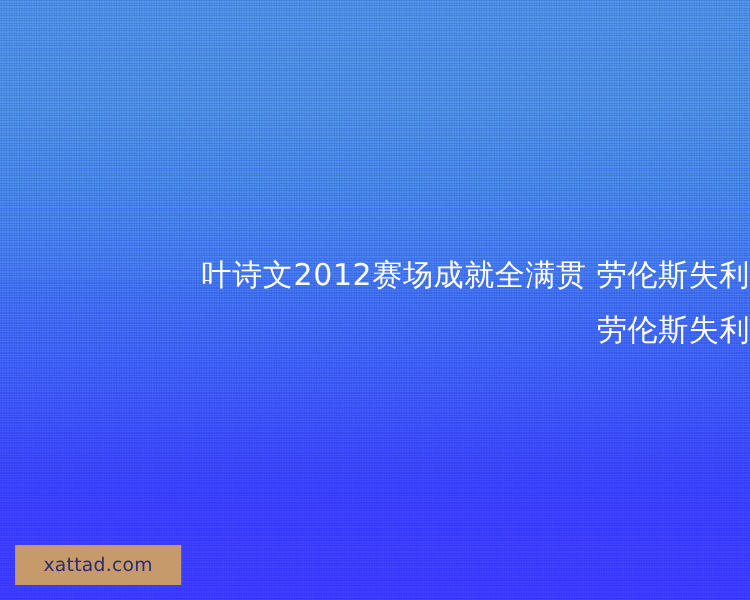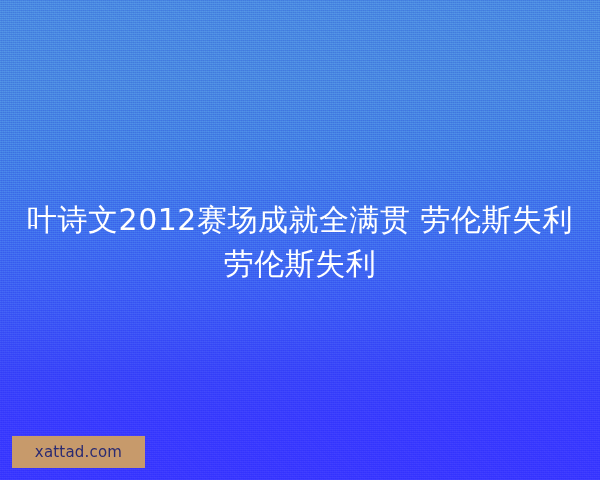--- a/index.html
+++ b/index.html
@@ -50,23 +50,23 @@
         rgba(0,0,0,0.30) 1px, rgba(0,0,0,0.30) 3px);
     pointer-events: none;
   }
 
   
   #headline {
     position: absolute;
     left: 0;
     right: 0;
     top: 198px;
-    text-align: center;
+    text-align: right;
     color: #ffffff;
-    font-size: 30px;
+    font-size: 24px;
     line-height: 44px;
     letter-spacing: 0.5px;
     font-weight: 400;
     white-space: nowrap;
   }
 
   #headline .hl-line {
     display: block;
   }
 

